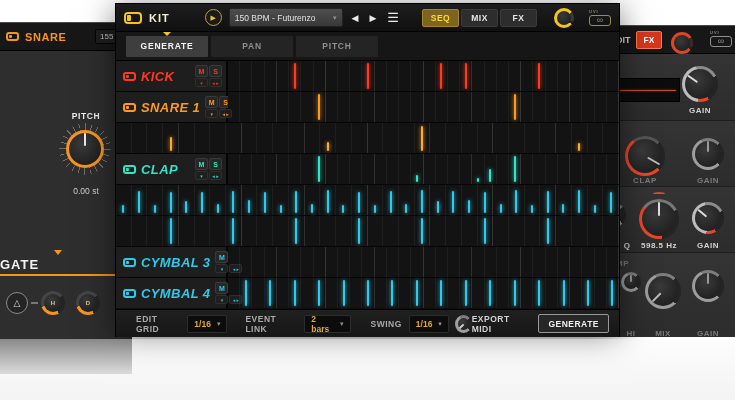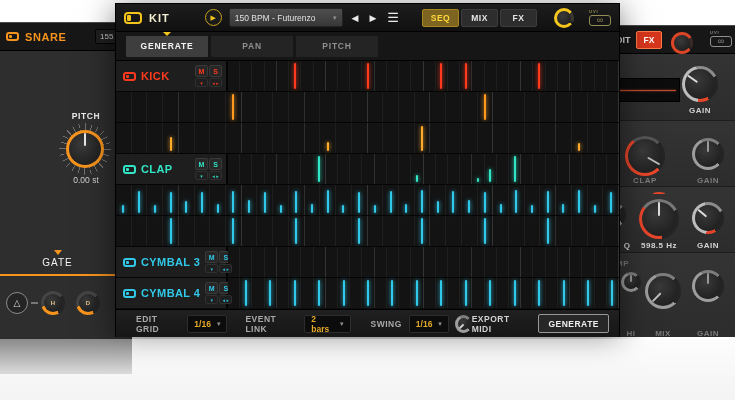--- a/index.html
+++ b/index.html
@@ -30,23 +30,23 @@
   .r-yellow{background:conic-gradient(from 130deg,#f3c51d 78%,#3a3a32 78% 95%,transparent 95%);}
   .r-red{background:conic-gradient(from 130deg,#dd4526 80%,#3a2a26 80% 95%,transparent 95%);}
   .r-gainred{background:conic-gradient(from 150deg,#e8462a 10%,#bdbdbd 10% 55%,#8c8c8c 55% 76%,transparent 76%);}
   .r-gray{background:conic-gradient(from 135deg,#9d9d9d 55%,#7d7d7d 55% 75%,transparent 75%);}
   .r-widthred{background:conic-gradient(from 135deg,#e8462a 52%,#555 52% 75%,transparent 75%);}
   .r-freqred{background:conic-gradient(from 170deg,#e8462a 38%,#777 38% 70%,transparent 70%);}
   .ticks{position:absolute;inset:-7px;border-radius:50%;background:repeating-conic-gradient(rgba(190,190,190,.45) 0deg 2deg,transparent 2deg 15deg);-webkit-mask:radial-gradient(farthest-side,transparent 72%,#000 73%);mask:radial-gradient(farthest-side,transparent 72%,#000 73%);}
 
   .pitch-label{position:absolute;top:88px;left:56px;width:60px;text-align:center;color:#ececec;font-size:8.5px;font-weight:bold;letter-spacing:.6px;}
   .pitch-knob{position:absolute;top:107px;left:66px;width:38px;height:38px;}
-  .pitch-value{position:absolute;top:152px;left:56px;width:60px;text-align:center;color:#cfcfcf;font-size:8.5px;}
-
-  .gate-head{position:absolute;top:234px;left:0;width:115px;text-align:center;color:#f2f2f2;font-size:10px;font-weight:normal;letter-spacing:1px;}
+  .pitch-value{position:absolute;top:163px;left:56px;width:60px;text-align:center;color:#cfcfcf;font-size:8.5px;}
+
+  .gate-head{position:absolute;top:234px;left:0;width:115px;color:#f2f2f2;font-size:13px;font-weight:bold;letter-spacing:1px;}
   .gate-caret{position:absolute;top:-7px;left:50%;margin-left:-4px;width:0;height:0;border-left:4px solid transparent;border-right:4px solid transparent;border-top:5px solid #f7941e;}
   .gate-line{position:absolute;top:251px;left:0;right:0;height:2px;background:#f7941e;}
   .gate-knobs{position:absolute;top:268px;left:6px;display:flex;align-items:center;}
   .metro{width:22px;height:22px;border:1px solid #8a8a8a;border-radius:50%;display:flex;align-items:center;justify-content:center;color:#ddd;font-size:9px;background:#242424;}
   .link-dash{width:7px;height:2px;background:#777;margin:0 3px;}
   .gk{width:24px;height:24px;}
   .gk2{margin-left:11px;}
 
   
   .rp-partial{position:absolute;left:4px;top:9px;color:#dadada;font-size:9px;font-weight:bold;}
@@ -92,21 +92,21 @@
   .page-area{margin-left:auto;display:flex;align-items:center;gap:7px;}
   .page-label{color:#c6c6c6;font-size:8px;font-weight:bold;letter-spacing:.8px;}
   .dots{display:flex;gap:6px;align-items:center;}
   .dot{width:5px;height:5px;border-radius:50%;background:#6b4f15;}
   .dot.active{background:#ffd21e;box-shadow:0 0 3px #ffd21e;}
   .auto-btn{width:30px;height:18px;display:flex;align-items:center;justify-content:center;background:#45350f;border:1px solid #8a6d2a;border-radius:2px;color:#ffc81e;font-size:8px;font-weight:bold;}
 
   .mw-tracks{background:#050505;}
   .track-row{height:30px;margin-bottom:1px;display:flex;}
   .t-label{width:110px;background:#1e1e1e;display:flex;align-items:center;padding:0 2px 0 7px;gap:5px;margin-right:2px;}
-  .t-name{color:var(--tc);font-size:11px;font-weight:bold;letter-spacing:.4px;white-space:nowrap;}
+  .t-name{color:var(--tc);font-size:13px;font-weight:bold;letter-spacing:.4px;white-space:nowrap;font-style:italic;}
   .ms{margin-left:auto;display:grid;grid-template-columns:13px 13px;grid-auto-rows:12px 9px;gap:1px;margin-right:2px;}
   .ms-btn{background:#272727;border:1px solid #3a3a3a;border-radius:2px;color:var(--tc);font-size:7px;font-weight:bold;display:flex;align-items:center;justify-content:center;}
   .ms-mini{background:#202020;border:1px solid #323232;border-radius:2px;color:var(--tc);font-size:5px;display:flex;align-items:center;justify-content:center;gap:1px;opacity:.9;}
   .step-grid{flex:1;display:flex;background:#131313;}
   .cell{flex:1;position:relative;border-right:1px solid rgba(255,255,255,.05);}
   .cell.g4{border-right-color:rgba(255,255,255,.12);}
   .cell.g8{border-right-color:#343434;}
   .bar{position:absolute;bottom:2px;left:50%;width:2px;margin-left:-1px;background:var(--tc);border-radius:1px;box-shadow:0 0 4px var(--tc);}
 
   .mw-bottom{height:28px;background:linear-gradient(#202020,#161616);border-top:1px solid #000;display:flex;align-items:center;padding:0 10px;font-size:8.5px;}
@@ -326,20 +326,30 @@
               </div>
               <div class="cell"></div>
               <div class="cell g4"></div>
               <div class="cell"></div>
               <div class="cell"></div>
               <div class="cell"></div>
               <div class="cell g8"></div>
             </div>
   </div>
           <div class="track-row" style="--tc: #ff9a1e;">
+    <div class="t-label">
+      <span class="d-icon t-icon"></span>
+      <span class="t-name">SNARE 1</span>
+      <span class="ms">
+        <span class="ms-btn m-btn">M</span>
+        <span class="ms-btn s-btn">S</span>
+        <span class="ms-mini mini-down">▾</span>
+        <span class="ms-mini mini-lr">◂ ▸</span>
+      </span>
+    </div>
     <div class="step-grid">
               <div class="cell"></div>
               <div class="cell"></div>
               <div class="cell"></div>
               <div class="cell g4"></div>
               <div class="cell"></div>
               <div class="cell"></div>
               <div class="cell"></div>
               <div class="cell g8">
                 <div class="bar" style="height: calc(100% - 4px);"></div>

